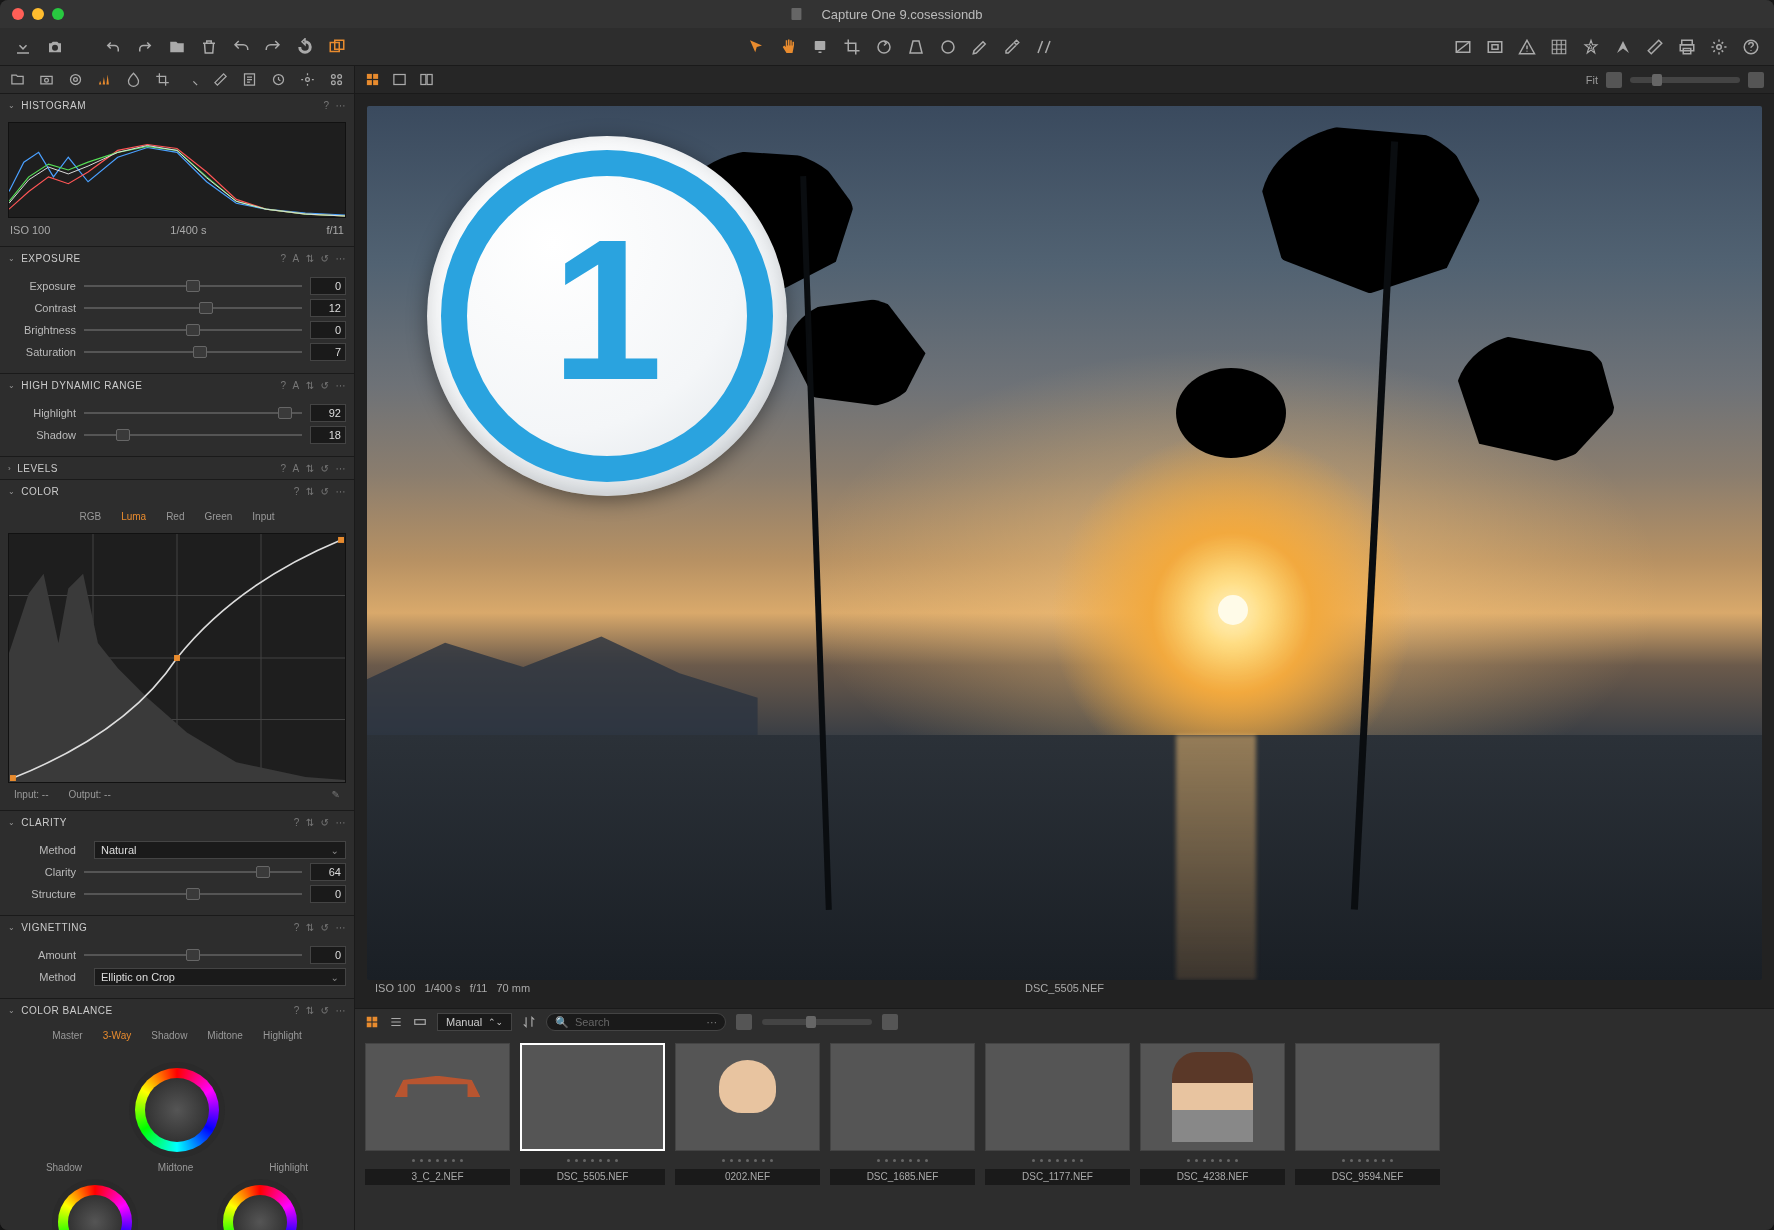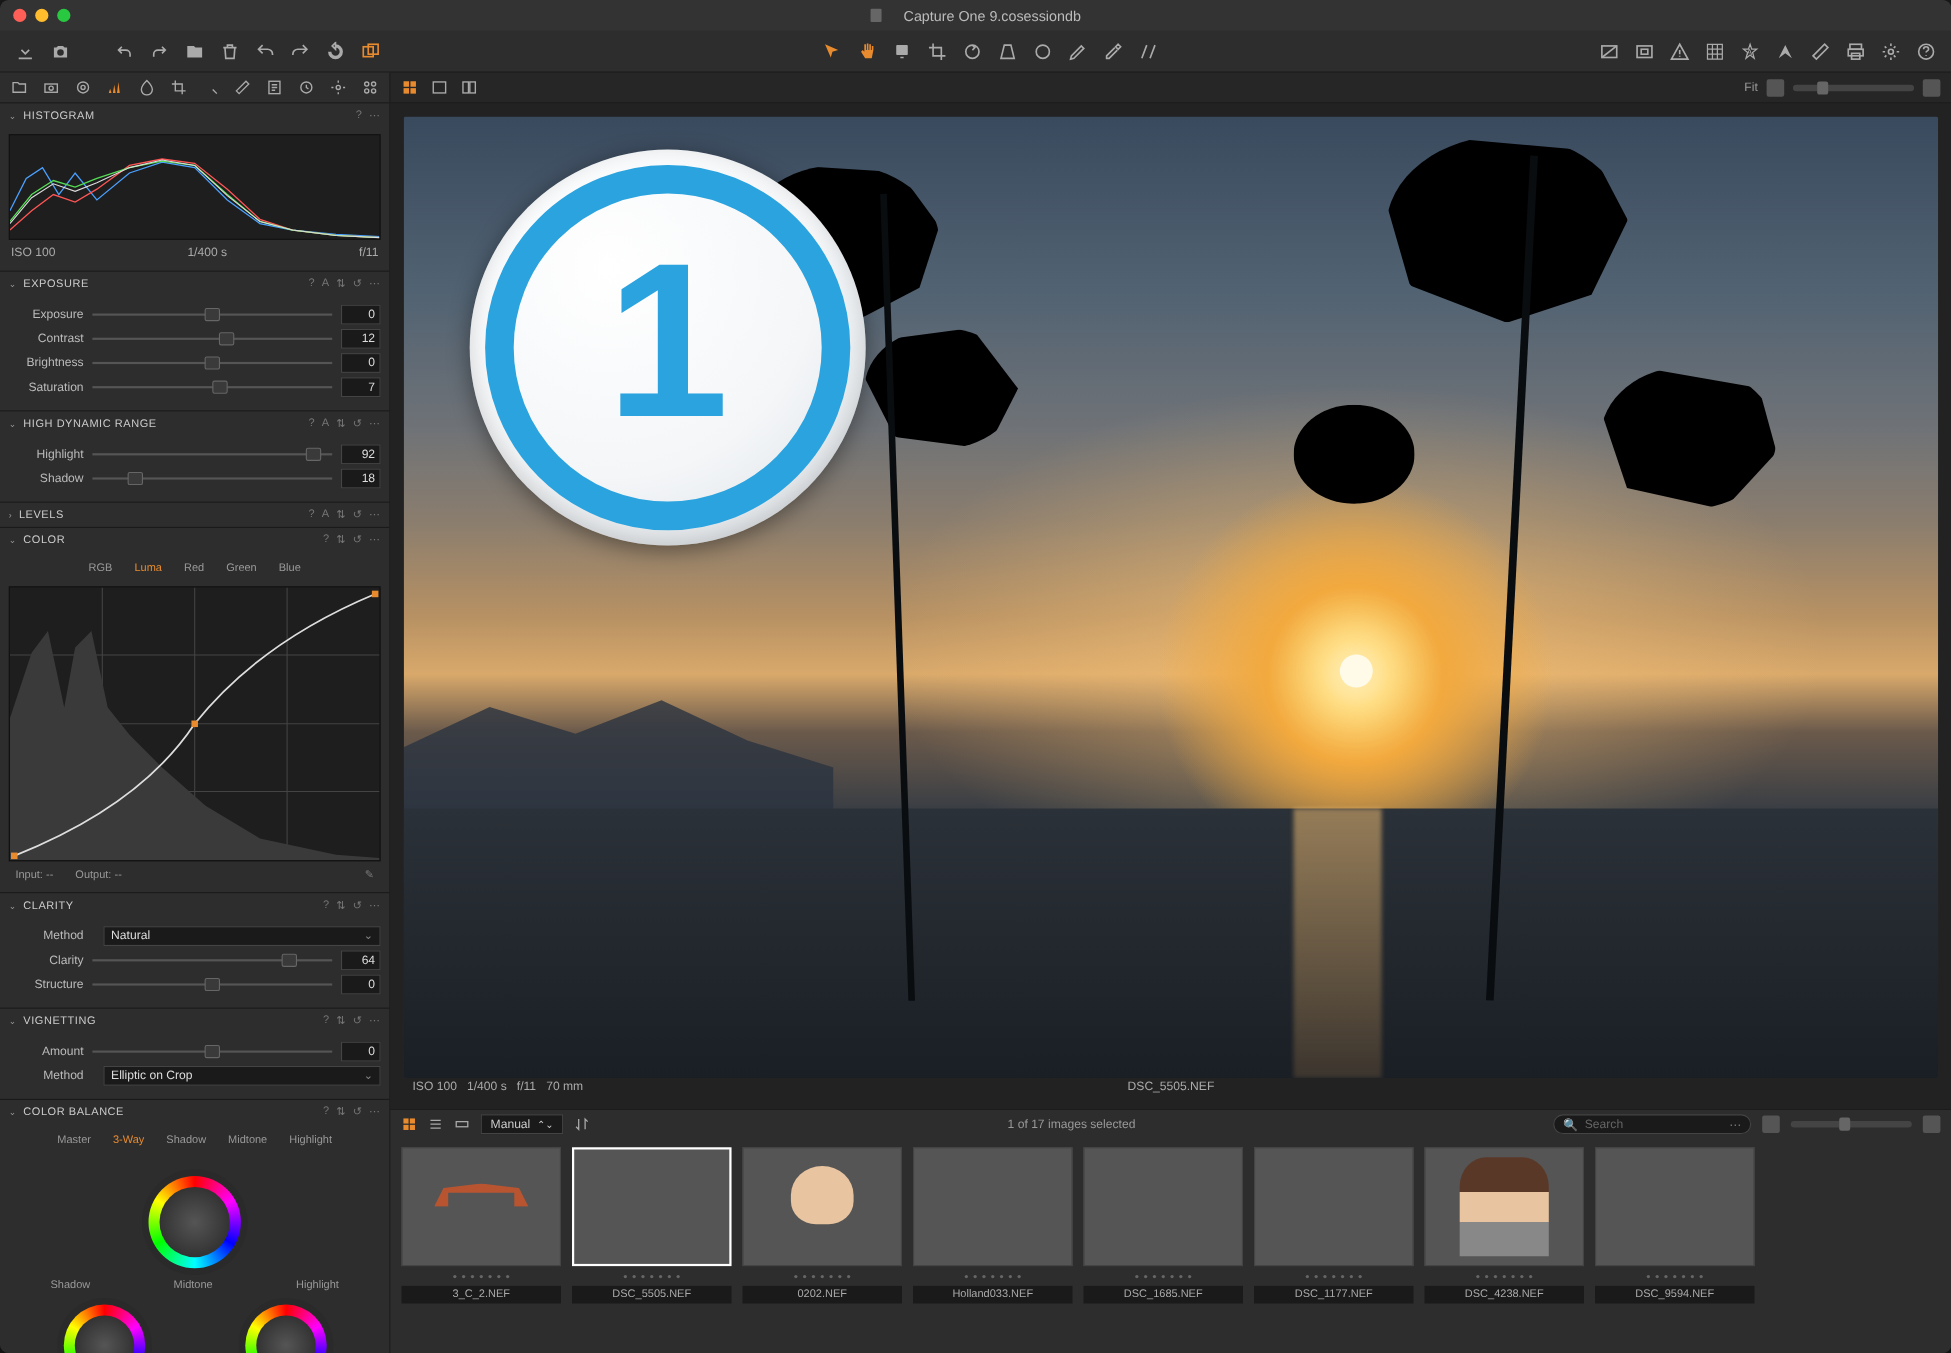--- a/index.html
+++ b/index.html
@@ -525,21 +525,21 @@
               <span>↺</span>
               <span>⋯</span>
             </span>
         </div>
         <div class="panel-body">
           <div class="curve-tabs">
               <span>RGB</span>
               <span class="on">Luma</span>
               <span>Red</span>
               <span>Green</span>
-              <span>Blue</span>
+              <span>Input</span>
             </div>
           <div class="curve-box">
             <svg viewBox="0 0 340 250" preserveAspectRatio="none">
               <g stroke="#444" stroke-width="1">
                 <line x1="85" y1="0" x2="85" y2="250"></line>
                   <line x1="170" y1="0" x2="170" y2="250"></line>
                   <line x1="255" y1="0" x2="255" y2="250"></line>
                 <line x1="0" y1="62" x2="340" y2="62"></line>
                   <line x1="0" y1="125" x2="340" y2="125"></line>
                   <line x1="0" y1="187" x2="340" y2="187"></line>
@@ -756,21 +756,20 @@
             </span>
           <div class="sort">
               <span>Manual</span>
               <span style="font-size:9px">⌃⌄</span>
             </div>
           <span class="tb-icon" style="width:14px;height:14px">
               <svg viewBox="0 0 24 24" fill="none" stroke="currentColor" stroke-width="2">
                 <path d="M7 4v16l-4-4M17 20V4l4 4"></path>
               </svg>
             </span>
-          <div class="status">1 of 17 images selected</div>
           <div class="search">
             <span>🔍</span>
             <span style="color:#666">Search</span>
             <span style="margin-left:auto">⋯</span>
           </div>
           <span class="avatar"></span>
           <div class="mini-slider">
               <span class="mk" style="left:40%"></span>
             </div>
           <span class="avatar"></span>
@@ -809,33 +808,20 @@
                 <i></i>
                 <i></i>
                 <i></i>
                 <i></i>
                 <i></i>
                 <i></i>
               </div>
               <div class="name">0202.NEF</div>
             </div>
             <div class="thumb">
-              <div class="img th-field"></div>
-              <div class="dots">
-                <i></i>
-                <i></i>
-                <i></i>
-                <i></i>
-                <i></i>
-                <i></i>
-                <i></i>
-              </div>
-              <div class="name">Holland033.NEF</div>
-            </div>
-            <div class="thumb">
               <div class="img th-trees"></div>
               <div class="dots">
                 <i></i>
                 <i></i>
                 <i></i>
                 <i></i>
                 <i></i>
                 <i></i>
                 <i></i>
               </div>

